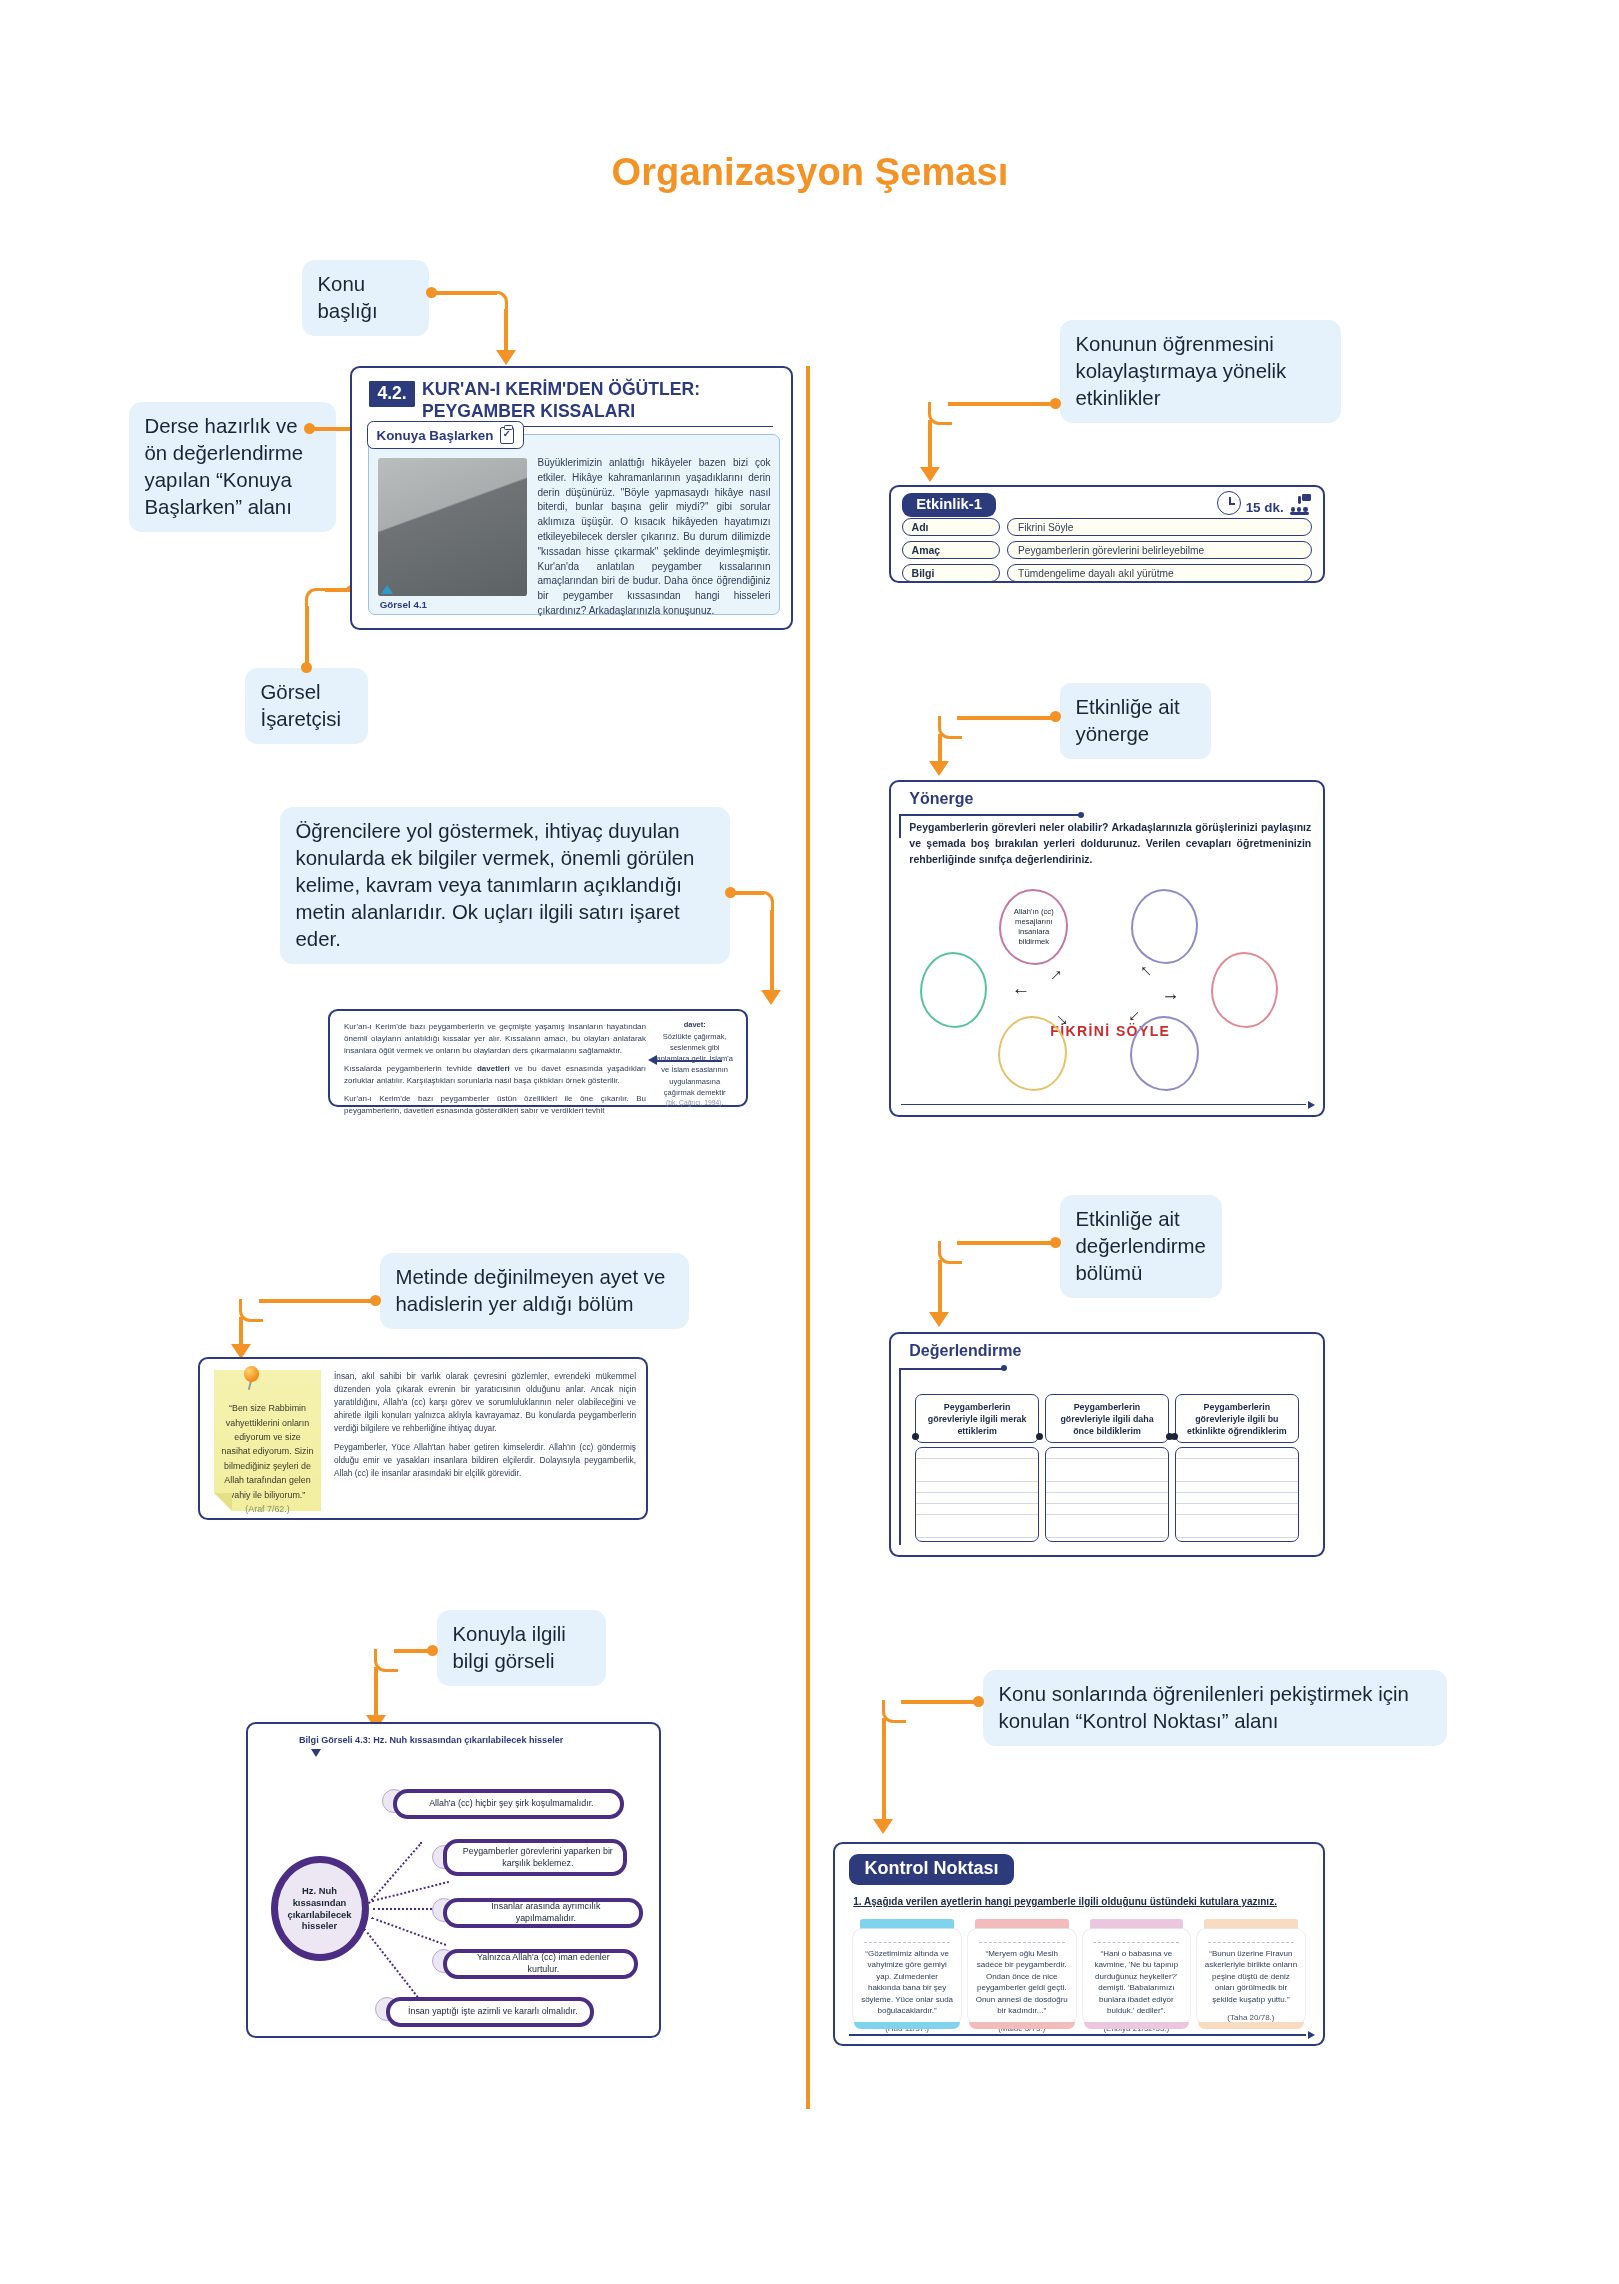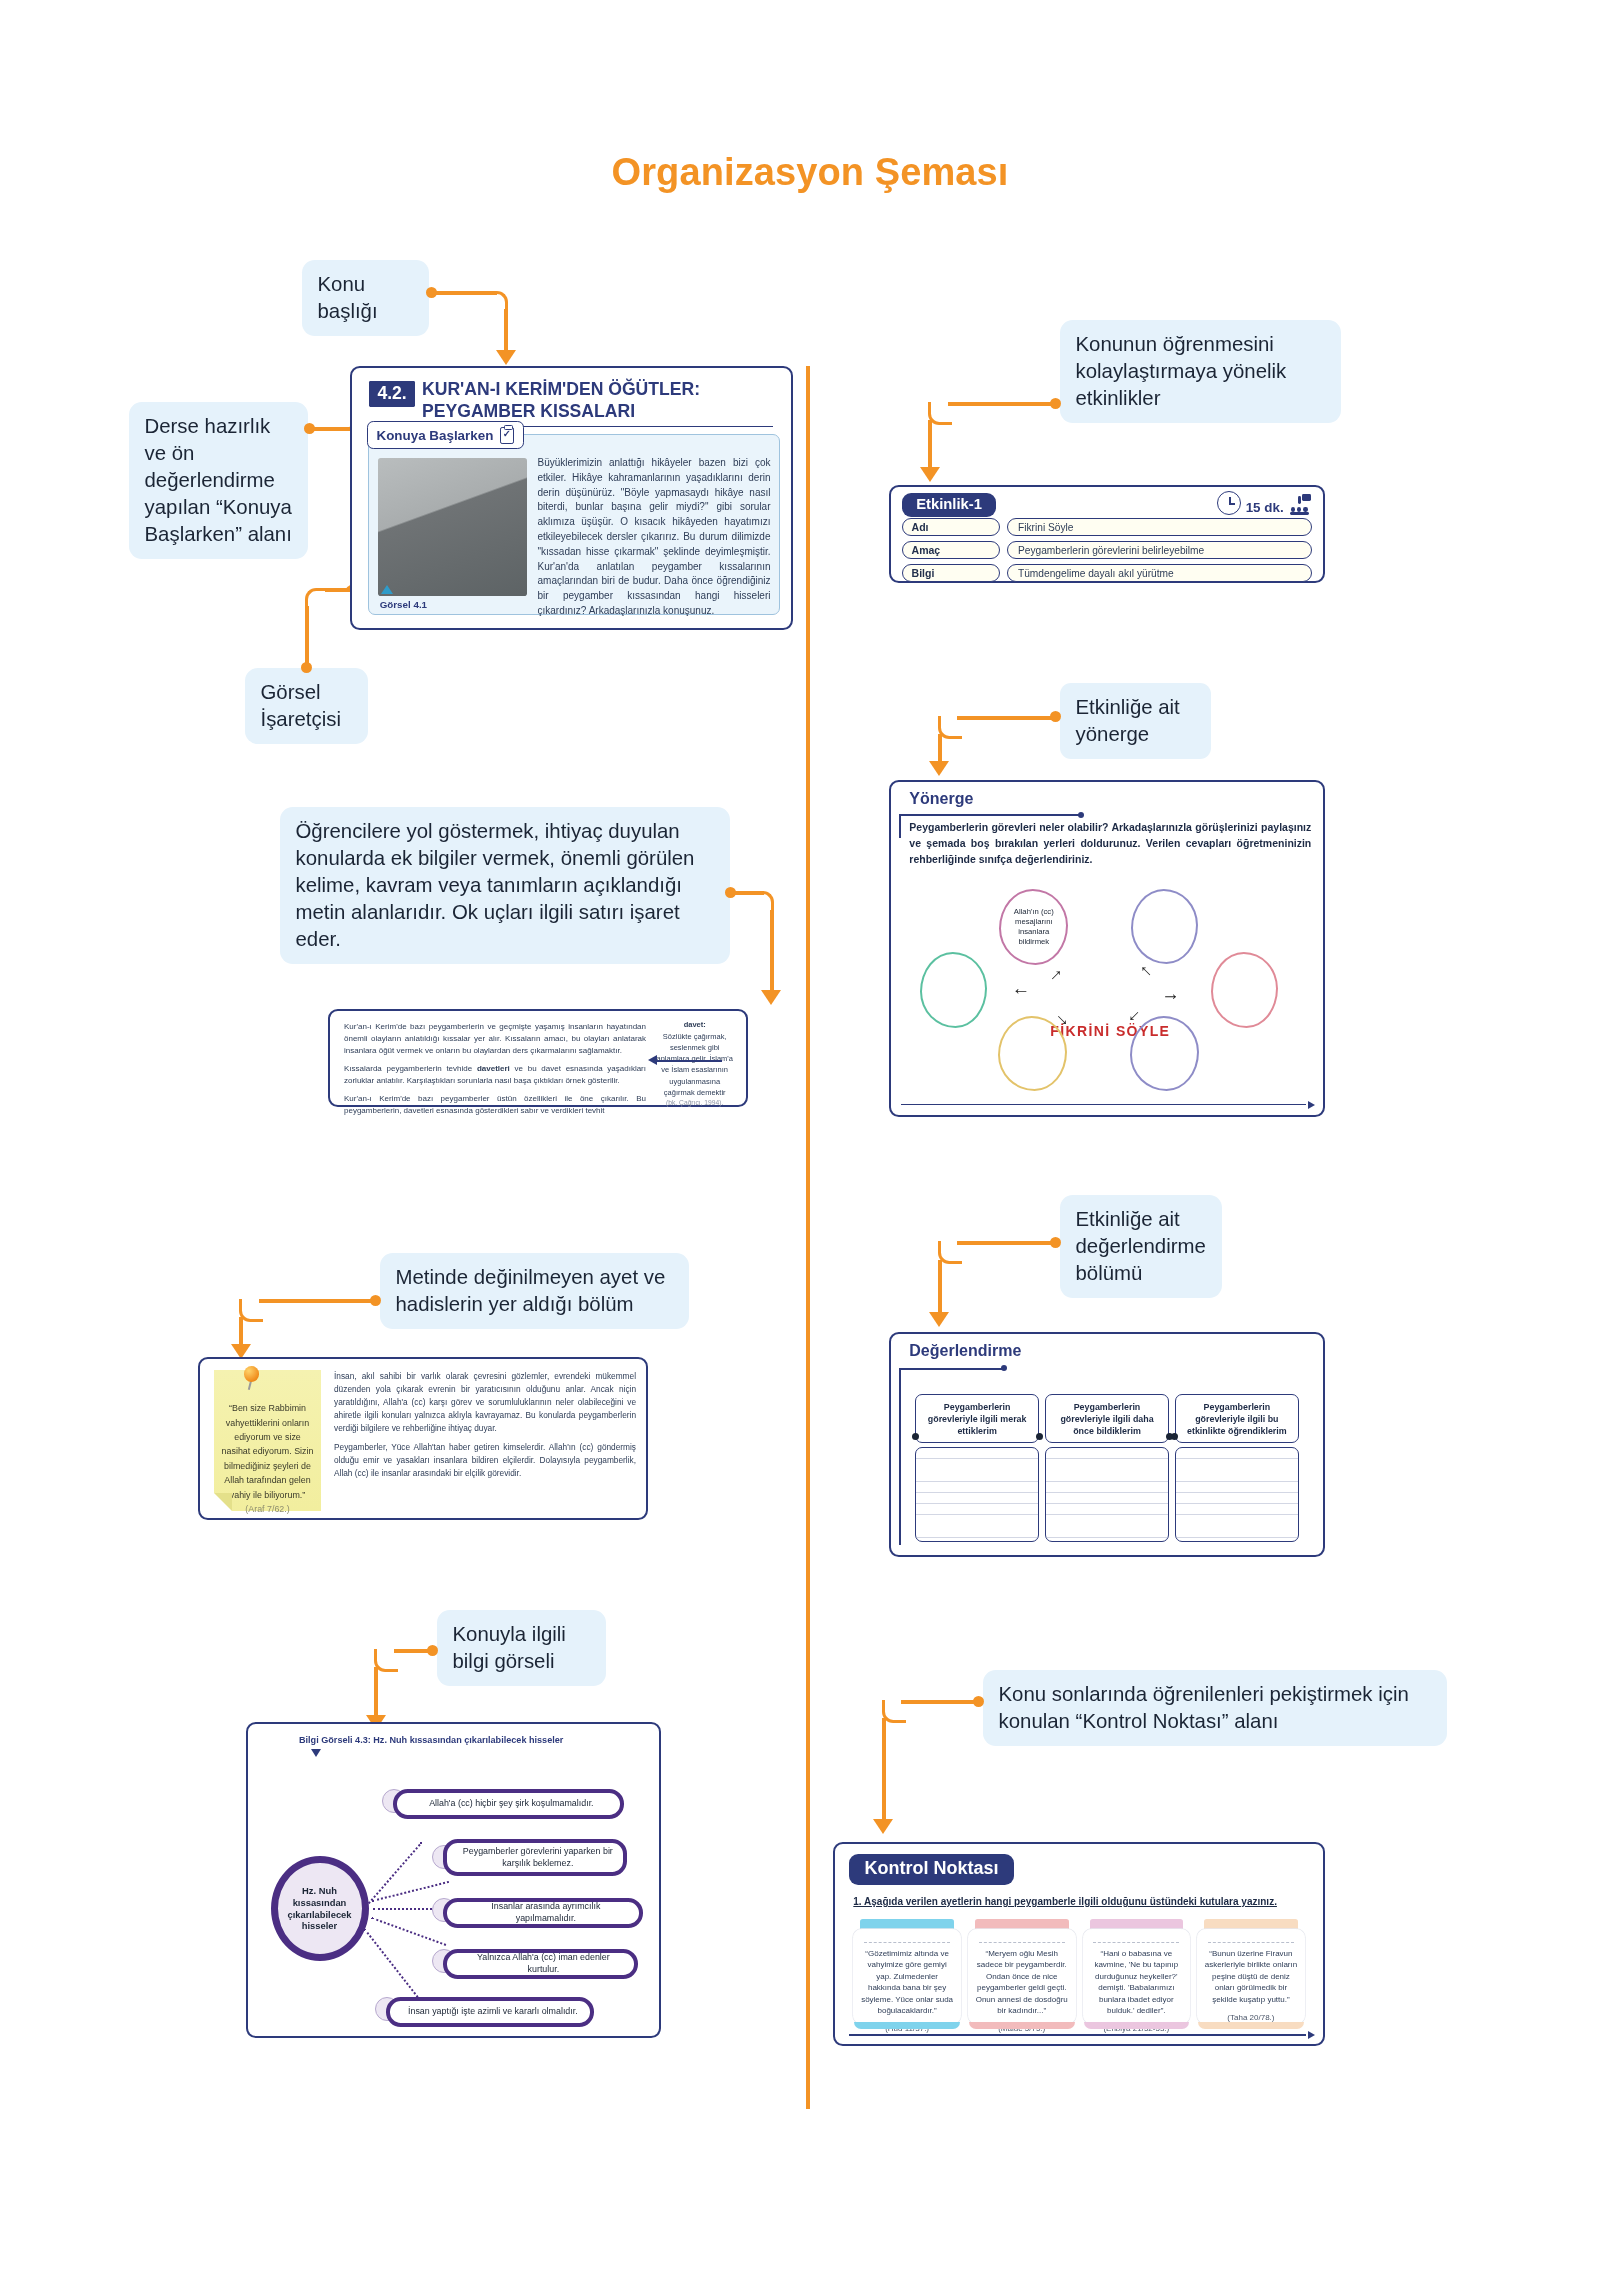--- a/index.html
+++ b/index.html
@@ -277,21 +277,21 @@
 
   <div class="bubble" style="left:302px; top:260px; width:127px;">
     <span>Konu başlığı</span>
   </div>
   <div class="odot" style="left:426px; top:287px;"></div>
   <div class="oline h" style="left:434px; top:291px; width:63px;"></div>
   <div class="ocorner tr" style="left:485px; top:291px; width:22.5px; height:22.5px;"></div>
   <div class="oline v" style="left:504px; top:309px; height:44px;"></div>
   <div class="oarrow" style="left:496px; top:350px;"></div>
 
-  <div class="bubble" style="left:129px; top:402px; width:179px;">
+  <div class="bubble" style="left:129px; top:402px; width:207px;">
     <span>Derse hazırlık ve ön değerlendirme yapılan “Konuya Başlarken” alanı</span>
   </div>
   <div class="odot" style="left:304px; top:423px;"></div>
   <div class="oline h" style="left:312px; top:427px; width:44px;"></div>
   <div class="oarrow" style="left:346px;top:420px; transform:rotate(90deg);"></div>
 
   <div class="bubble" style="left:245px; top:668px; width:123px;">
     <span>Görsel İşaretçisi</span>
   </div>
   <div class="odot" style="left:301px; top:662px;"></div>

